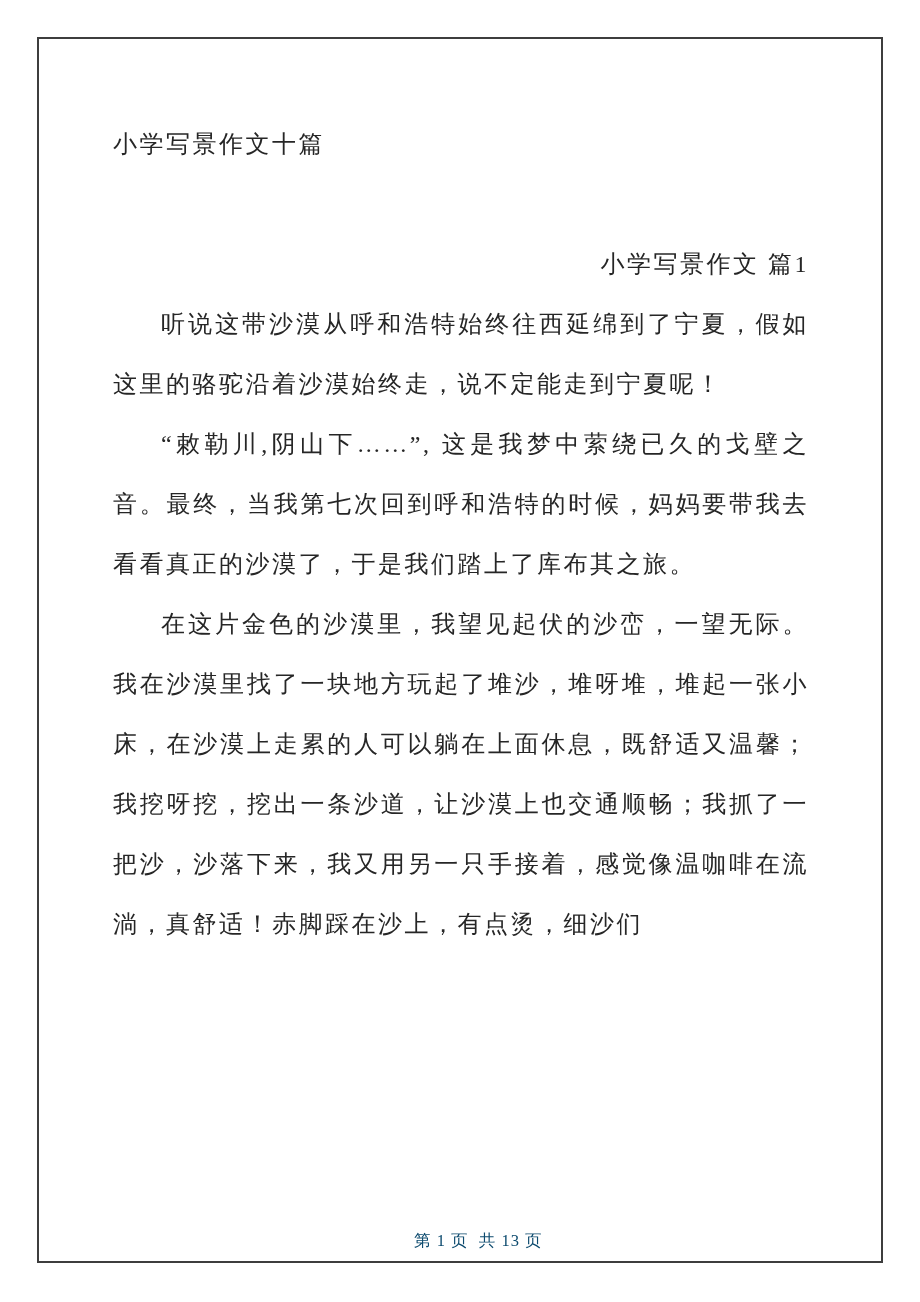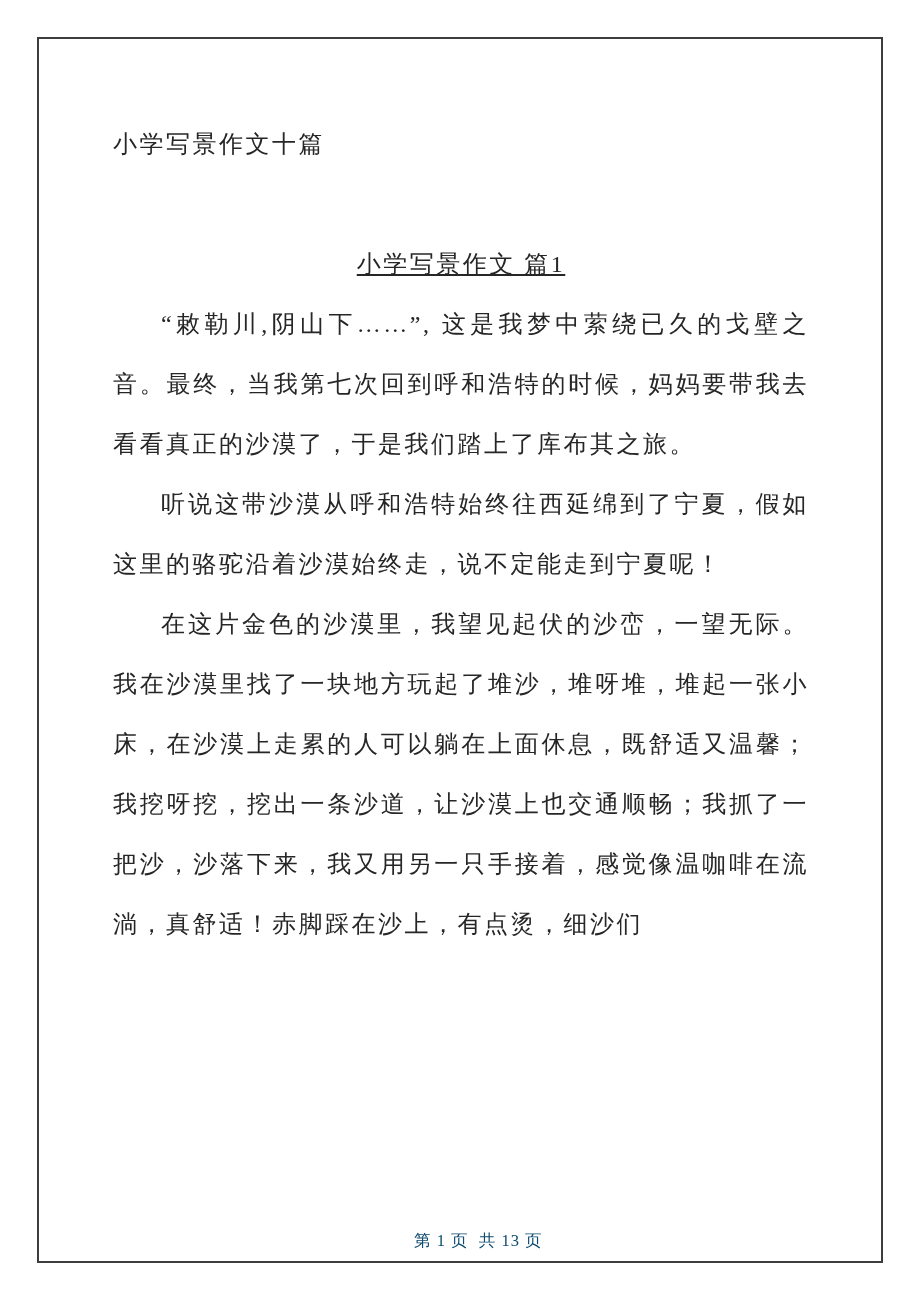--- a/index.html
+++ b/index.html
@@ -39,22 +39,21 @@
     text-align: justify;
   }
   .content p {
     margin: 0;
     padding: 0;
   }
   .title {
     text-align: left;
   }
   .heading {
-    text-align: center;
-    text-decoration: underline;
+    text-align: right;
   }
   .indent {
     text-indent: 2em;
   }
   .blank-line {
     height: 60px;
   }
   .footer {
     position: absolute;
     left: 8px;
@@ -76,23 +75,23 @@
   <div class="page-border"></div>
 
   <div class="content">
     <p class="title">小学写景作文十篇</p>
 
 
     <div class="blank-line"></div>
 
     <p class="heading">小学写景作文 篇1</p>
 
+    <p class="indent">听说这带沙漠从呼和浩特始终往西延绵到了宁夏，假如这里的骆驼沿着沙漠始终走，说不定能走到宁夏呢！</p>
+
     <p class="indent">“敕勒川,阴山下……”, 这是我梦中萦绕已久的戈壁之音。最终，当我第七次回到呼和浩特的时候，妈妈要带我去看看真正的沙漠了，于是我们踏上了库布其之旅。</p>
-
-    <p class="indent">听说这带沙漠从呼和浩特始终往西延绵到了宁夏，假如这里的骆驼沿着沙漠始终走，说不定能走到宁夏呢！</p>
 
     <p class="indent">在这片金色的沙漠里，我望见起伏的沙峦，一望无际。我在沙漠里找了一块地方玩起了堆沙，堆呀堆，堆起一张小床，在沙漠上走累的人可以躺在上面休息，既舒适又温馨；我挖呀挖，挖出一条沙道，让沙漠上也交通顺畅；我抓了一把沙，沙落下来，我又用另一只手接着，感觉像温咖啡在流淌，真舒适！赤脚踩在沙上，有点烫，细沙们</p>
   </div>
 
   <div class="footer">
     <span>第 1 页  共 13 页</span>
   </div>
 
 </div>
 

